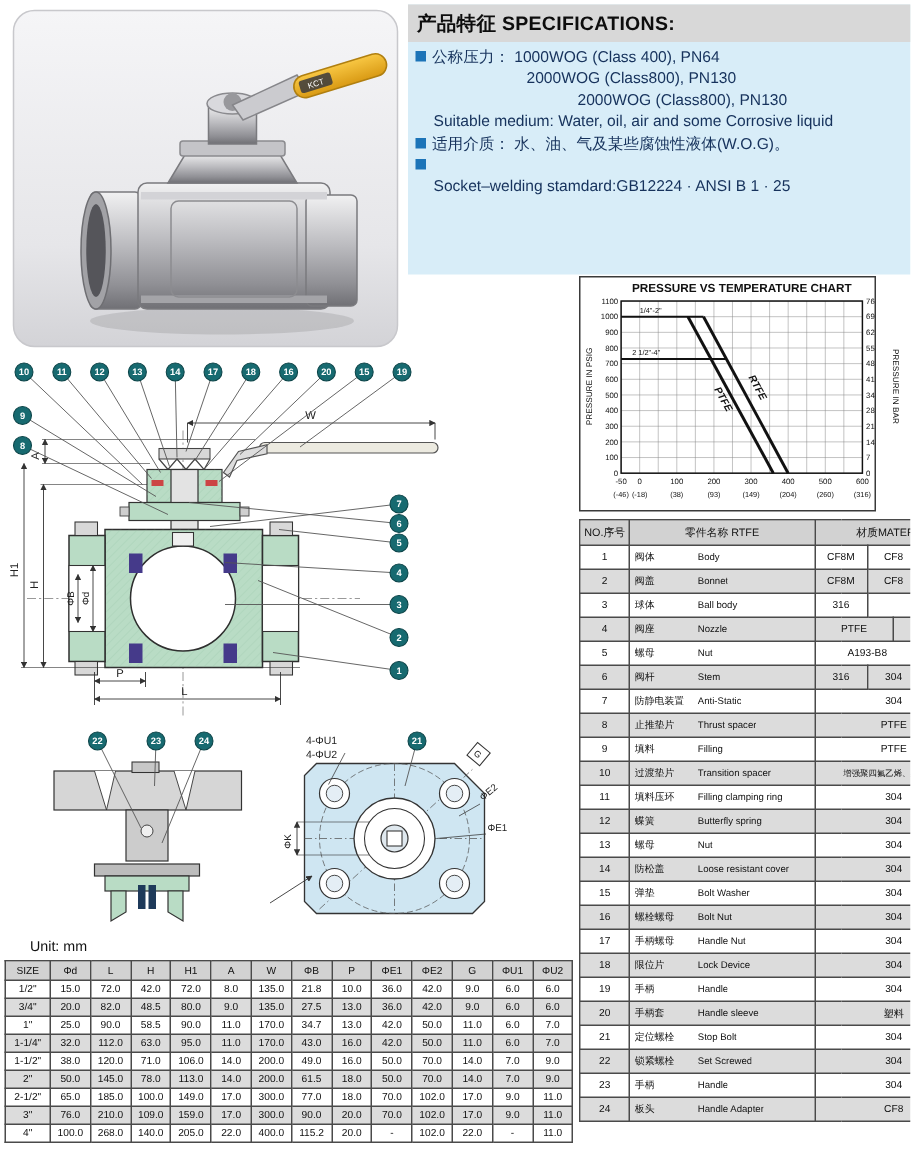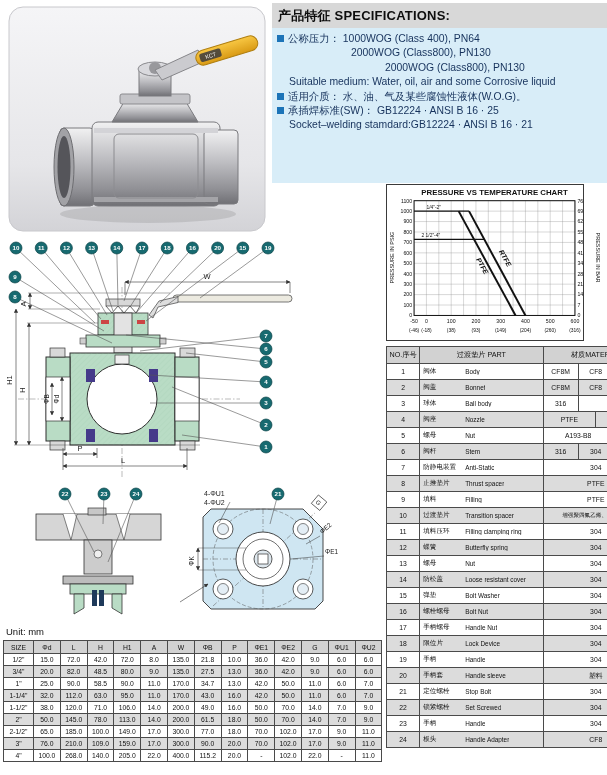--- a/index.html
+++ b/index.html
@@ -22,21 +22,21 @@
   #parts-tbl{border-collapse:collapse;table-layout:fixed;width:100%}
   #parts-tbl th,#parts-tbl td{border:1px solid #4a4a4a;font-size:6.8px;font-weight:normal;text-align:center;height:16px;padding:0;overflow:hidden;white-space:nowrap;color:#111}
   #parts-tbl thead th{background:#d2d2d2;height:17px;font-size:7.2px}
   #parts-tbl tbody tr:nth-child(even){background:#dcdcdc}
   .part-cell{display:flex;align-items:center;text-align:left;padding-left:3px}
   .part-cn{width:42px;font-size:6.6px;overflow:hidden;white-space:nowrap;flex:none}
   .part-en{font-size:6.4px;overflow:hidden;white-space:nowrap}
 
   .main-diagram{position:absolute;left:0;top:235px;width:385px;height:248px}
   .detail-diagram{position:absolute;left:8px;top:484px;width:330px;height:142px}
-  .unit-label{position:absolute;left:6px;top:626px;font-size:9.5px;color:#111}
+  .unit-label{position:absolute;left:20px;top:626px;font-size:9.5px;color:#111}
   .dim-box{position:absolute;left:3px;top:640px;width:378px;height:132px}
   #dim-tbl{border-collapse:collapse;table-layout:fixed;width:100%}
   #dim-tbl th,#dim-tbl td{border:1px solid #4a4a4a;font-size:6.8px;text-align:center;height:12px;padding:0;overflow:hidden;white-space:nowrap;color:#111;font-weight:normal}
   #dim-tbl thead th{background:#d2d2d2;height:13px}
   #dim-tbl tbody tr:nth-child(even){background:#dcdcdc}
 
   text{font-family:"Liberation Sans","DejaVu Sans",sans-serif}
 </style>
 </head>
 <body>
@@ -91,22 +91,22 @@
   </div>
 
   <div class="spec-block">
     <div class="spec-header">产品特征 SPECIFICATIONS:</div>
     <div class="spec-body">
         <div class="spec-line" style="padding-left: 2px;"><span class="bullet"></span><span>公称压力： 1000WOG (Class 400), PN64</span></div>
         <div class="spec-line" style="padding-left: 76px;"><span>2000WOG (Class800), PN130</span></div>
         <div class="spec-line" style="padding-left: 110px;"><span>2000WOG (Class800), PN130</span></div>
         <div class="spec-line" style="padding-left: 14px;"><span>Suitable medium: Water, oil, air and some Corrosive liquid</span></div>
         <div class="spec-line" style="padding-left: 2px;"><span class="bullet"></span><span>适用介质： 水、油、气及某些腐蚀性液体(W.O.G)。</span></div>
-        <div class="spec-line" style="padding-left: 2px;"><span class="bullet"></span><span>承插焊标准(SW)： GB12224 · ANSI B 16 · 25</span></div>
-        <div class="spec-line" style="padding-left: 14px;"><span>Socket–welding stamdard:GB12224 · ANSI B 16 · 21</span></div>
+        <div class="spec-line" style="padding-left: 2px;"><span class="bullet"></span></div>
+        <div class="spec-line" style="padding-left: 14px;"><span>Socket–welding stamdard:GB12224 · ANSI B 1 · 25</span></div>
       </div>
   </div>
 
   <div class="chart-box">
     <svg id="chart-svg" viewBox="0 0 219 157" width="216" height="154">
         <text x="109" y="10" font-size="8" fill="#111" font-weight="bold" text-anchor="middle">PRESSURE VS TEMPERATURE CHART</text>
         <g stroke="#8a8a8a" stroke-width="0.35">
           <line x1="27" y1="16" x2="27" y2="133"></line>
           <line x1="39.61538461538461" y1="16" x2="39.61538461538461" y2="133"></line>
           <line x1="52.23076923076923" y1="16" x2="52.23076923076923" y2="133"></line>
@@ -196,21 +196,21 @@
           <col style="width: 14.8px;">
           <col style="width: 14.8px;">
           <col style="width: 14.8px;">
           <col style="width: 14.8px;">
           <col style="width: 14.8px;">
           <col style="width: 14.8px;">
         </colgroup>
         <thead>
           <tr>
             <th>NO.序号</th>
-            <th>过渡垫片 PART</th>
+            <th>零件名称 RTFE</th>
             <th colspan="6">材质MATERIAL</th>
           </tr>
         </thead>
         <tbody>
           <tr>
             <td>1</td>
             <td>
               <div class="part-cell">
                 <span class="part-cn">阀体</span>
                 <span class="part-en">Body</span>

